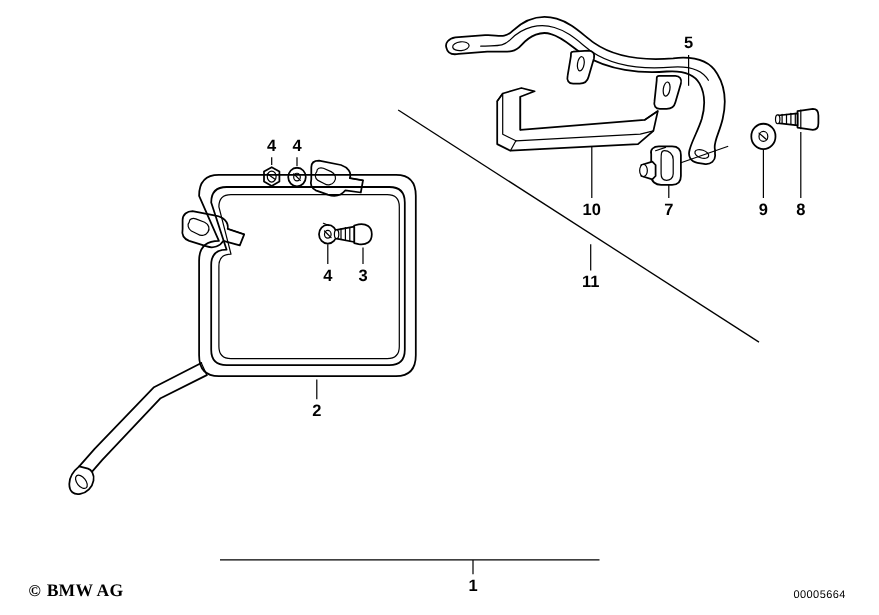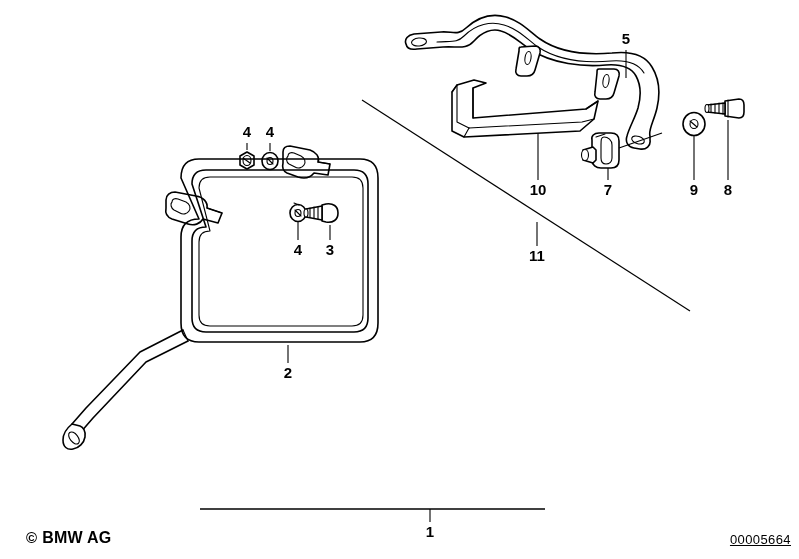--- a/index.html
+++ b/index.html
@@ -79,36 +79,35 @@
     font-size: 15px;
     font-weight: bold;
     fill: #000000;
     text-anchor: middle;
     dominant-baseline: alphabetic;
   }
   .footer-left {
     position: absolute;
     left: 26px;
     bottom: 12px;
-    font-family: Liberation Sans, sans-serif;
+    font-family: Liberation Serif, serif;
     font-size: 16px;
     font-weight: bold;
     letter-spacing: 0.2px;
     white-space: nowrap;
   }
   .footer-right {
     position: absolute;
-    right: 8px;
+    right: 30px;
     bottom: 12px;
     font-family: "Liberation Sans", sans-serif;
-    font-size: 13px;
+    font-size: 10px;
     font-weight: normal;
     letter-spacing: 0.4px;
     white-space: nowrap;
-    text-decoration: underline;
   }
   .copyright-mark {
     font-size: 15px;
     vertical-align: baseline;
   }
 </style>
 </head>
 <body>
 
 <div id="diagram-root">

